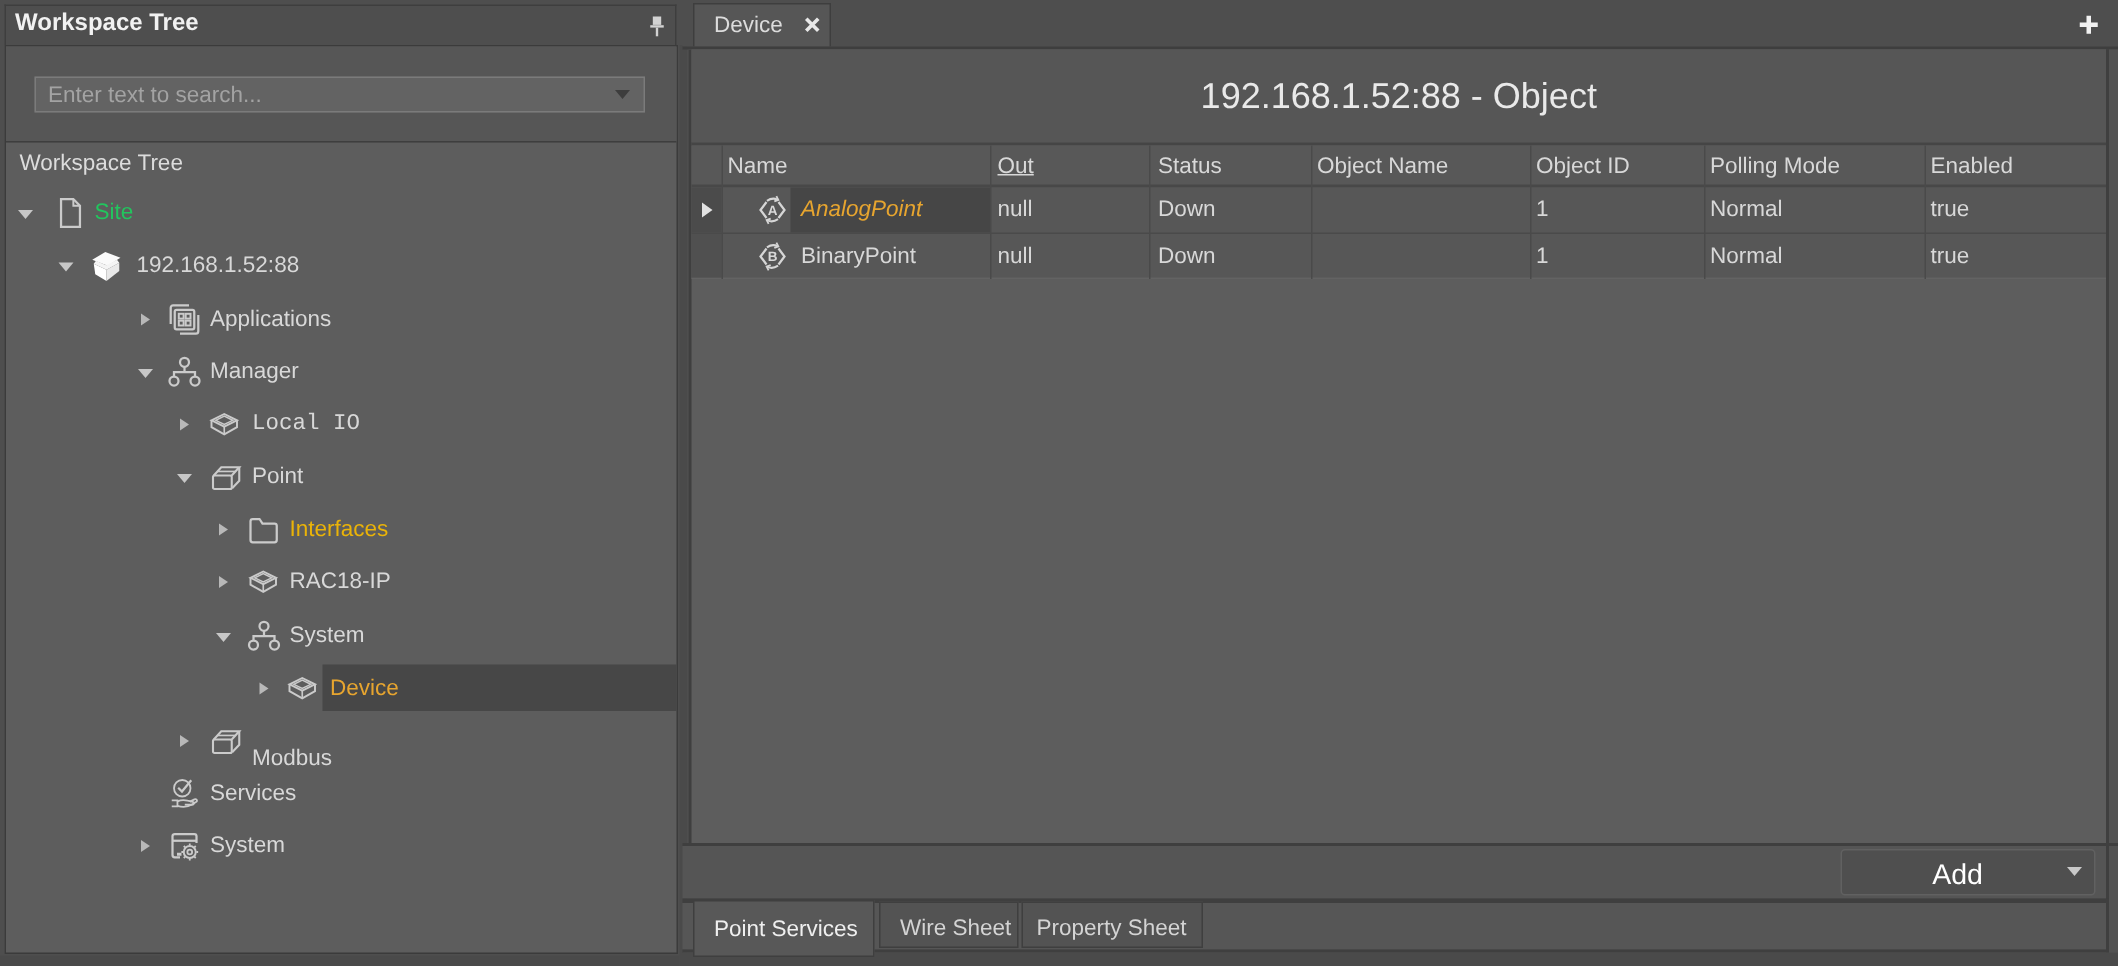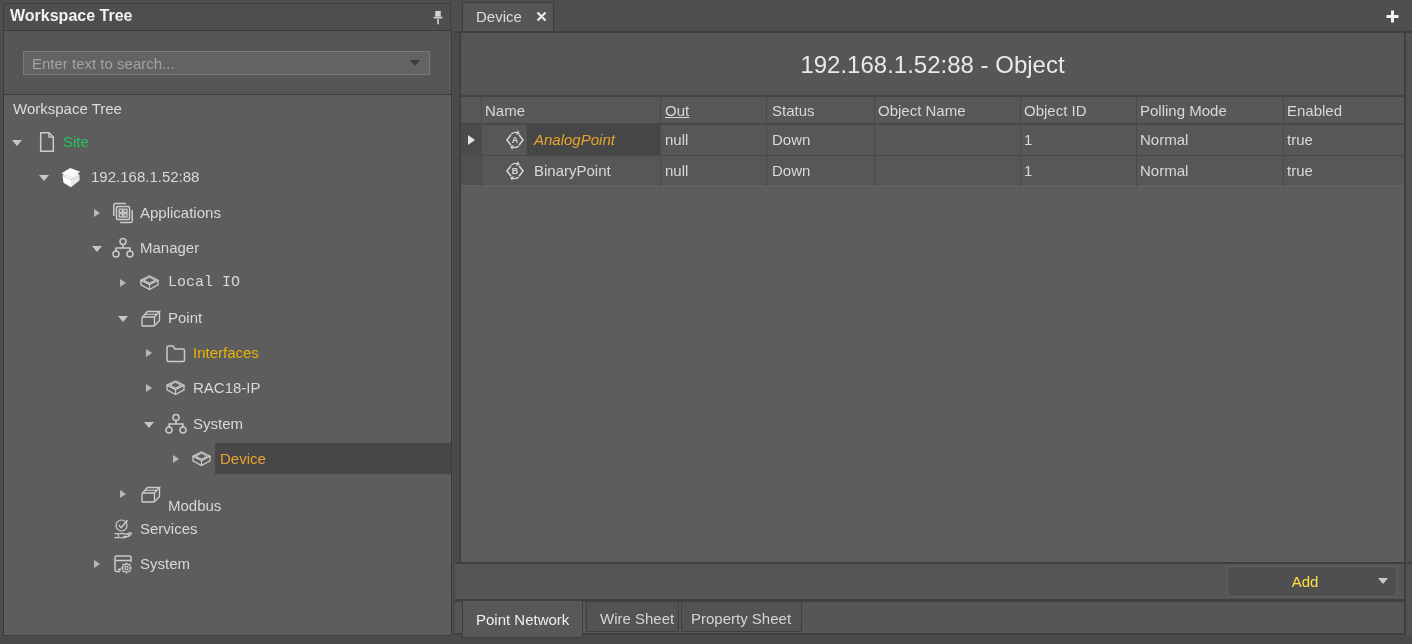--- a/index.html
+++ b/index.html
@@ -218,27 +218,27 @@
     <path d="M12.6 0.8 L13.9 3.3 L11.2 4.3" fill="none" stroke="#d6d6d6" stroke-width="1.2"></path>
     <path d="M13.7 16.1 Q10 18.6 6.7 16.9" fill="none" stroke="#d6d6d6" stroke-width="1.4"></path>
     <path d="M7.4 19.2 L6.1 16.7 L8.8 15.7" fill="none" stroke="#d6d6d6" stroke-width="1.2"></path>
     <text x="10" y="13.2" font-size="9" font-weight="bold" fill="#d8d8d8" text-anchor="middle" font-family="Liberation Sans">B</text>
   </svg>
 
 <div class="abs" style="left:455px;top:562px;width:957px;height:2px;background:#3f3f3f;"></div>
 
 <div class="abs" style="left:455px;top:564px;width:949px;height:35px;background:#555555;"></div>
 <div class="abs" style="left:1227px;top:566px;width:170px;height:31px;background:#4f4f4f;border:1px solid #616161;border-radius:3px;box-sizing:border-box;"></div>
-<div class="abs" style="left:1227px;top:573px;width:156px;text-align:center;font-size:15px;color:#fde047;">Add</div>
+<div class="abs" style="left:1227px;top:573px;width:156px;text-align:center;font-size:19px;color:#ffffff;">Add</div>
 <div class="tri-d" style="left:1378px;top:578px;border-top-color:#c9c9c9;"></div>
 
 <div class="abs" style="left:455px;top:599px;width:949px;height:3px;background:#3f3f3f;"></div>
 <div class="abs" style="left:455px;top:602px;width:949px;height:31px;background:#565656;"></div>
 <div class="abs" style="left:455px;top:633px;width:949px;height:2px;background:#3f3f3f;"></div>
 <div class="abs" style="left:455px;top:635px;width:957px;height:9px;background:#4a4a4a;"></div>
 <div class="abs" style="left:1404px;top:599px;width:2px;height:36px;background:#3f3f3f;"></div>
 <div class="abs" style="left:1406px;top:599px;width:6px;height:36px;background:#525252;"></div>
 <div class="abs" style="left:586px;top:601px;width:93px;height:31px;background:#535353;border:1px solid #3f3f3f;box-sizing:border-box;"></div>
 <div class="abs" style="left:681px;top:601px;width:121px;height:31px;background:#535353;border:1px solid #3f3f3f;box-sizing:border-box;"></div>
 <div class="abs" style="left:462px;top:600px;width:121px;height:38px;background:#585858;border:1px solid #3f3f3f;box-sizing:border-box;"></div>
-<div class="txt" style="left:476px;top:611px;color:#efefef;">Point Network</div>
+<div class="txt" style="left:476px;top:611px;color:#efefef;">Point Services</div>
 <div class="txt" style="left:600px;top:610px;color:#d4d4d4;">Wire Sheet</div>
 <div class="txt" style="left:691px;top:610px;color:#d4d4d4;">Property Sheet</div>
 
 </body></html>

